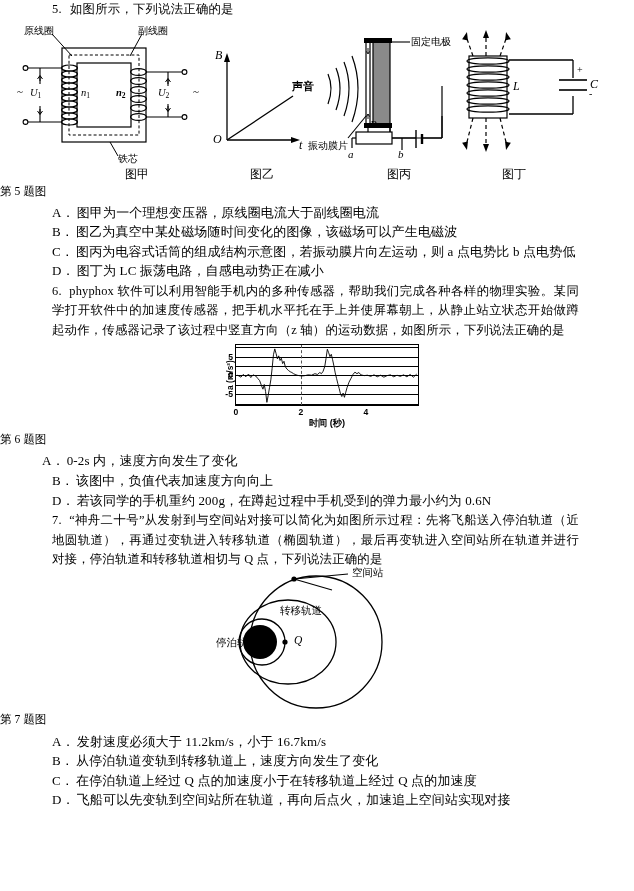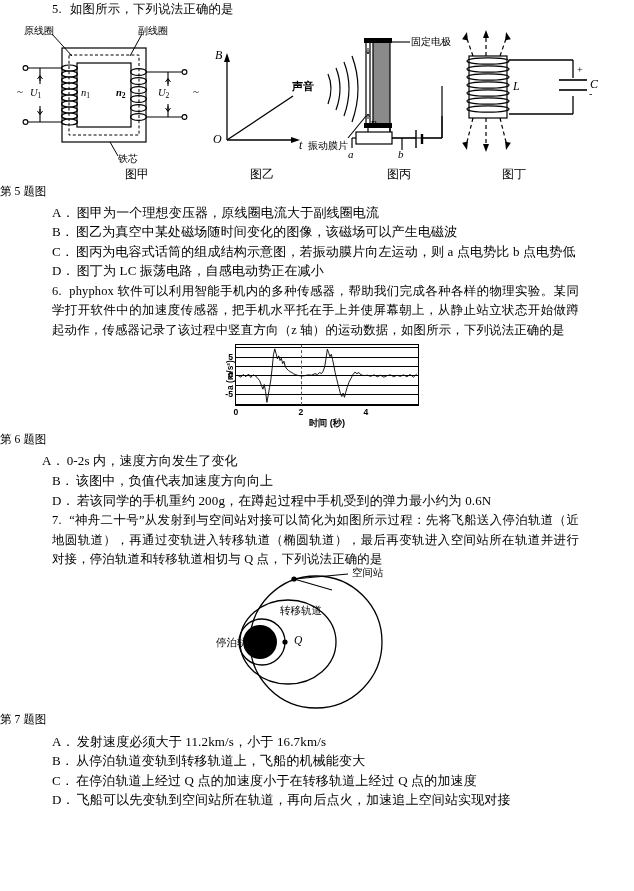--- a/index.html
+++ b/index.html
@@ -429,21 +429,21 @@
     <span class="lbl-txt" style="left:216px;top:66px;font-size:10.5px;"><span>停泊轨道</span></span>
     <span class="lbl-txt" style="left:294px;top:64px;font-size:11.5px;"><i>Q</i></span>
   </div>
 
   <div class="caption" style="margin-top:0;">第 7 题图</div>
 
   <div class="opt" style="margin-top:4px;">
     <span class="lbl">A．</span><span>发射速度必须大于 11.2km/s，小于 16.7km/s</span>
   </div>
   <div class="opt">
-    <span class="lbl">B．</span><span>从停泊轨道变轨到转移轨道上，飞船的机械能变大</span>
+    <span class="lbl">B．</span><span>从停泊轨道变轨到转移轨道上，速度方向发生了变化</span>
   </div>
   <div class="opt">
     <span class="lbl">C．</span><span>在停泊轨道上经过 Q 点的加速度小于在转移轨道上经过 Q 点的加速度</span>
   </div>
   <div class="opt">
     <span class="lbl">D．</span><span>飞船可以先变轨到空间站所在轨道，再向后点火，加速追上空间站实现对接</span>
   </div>
 
 </div>
 

